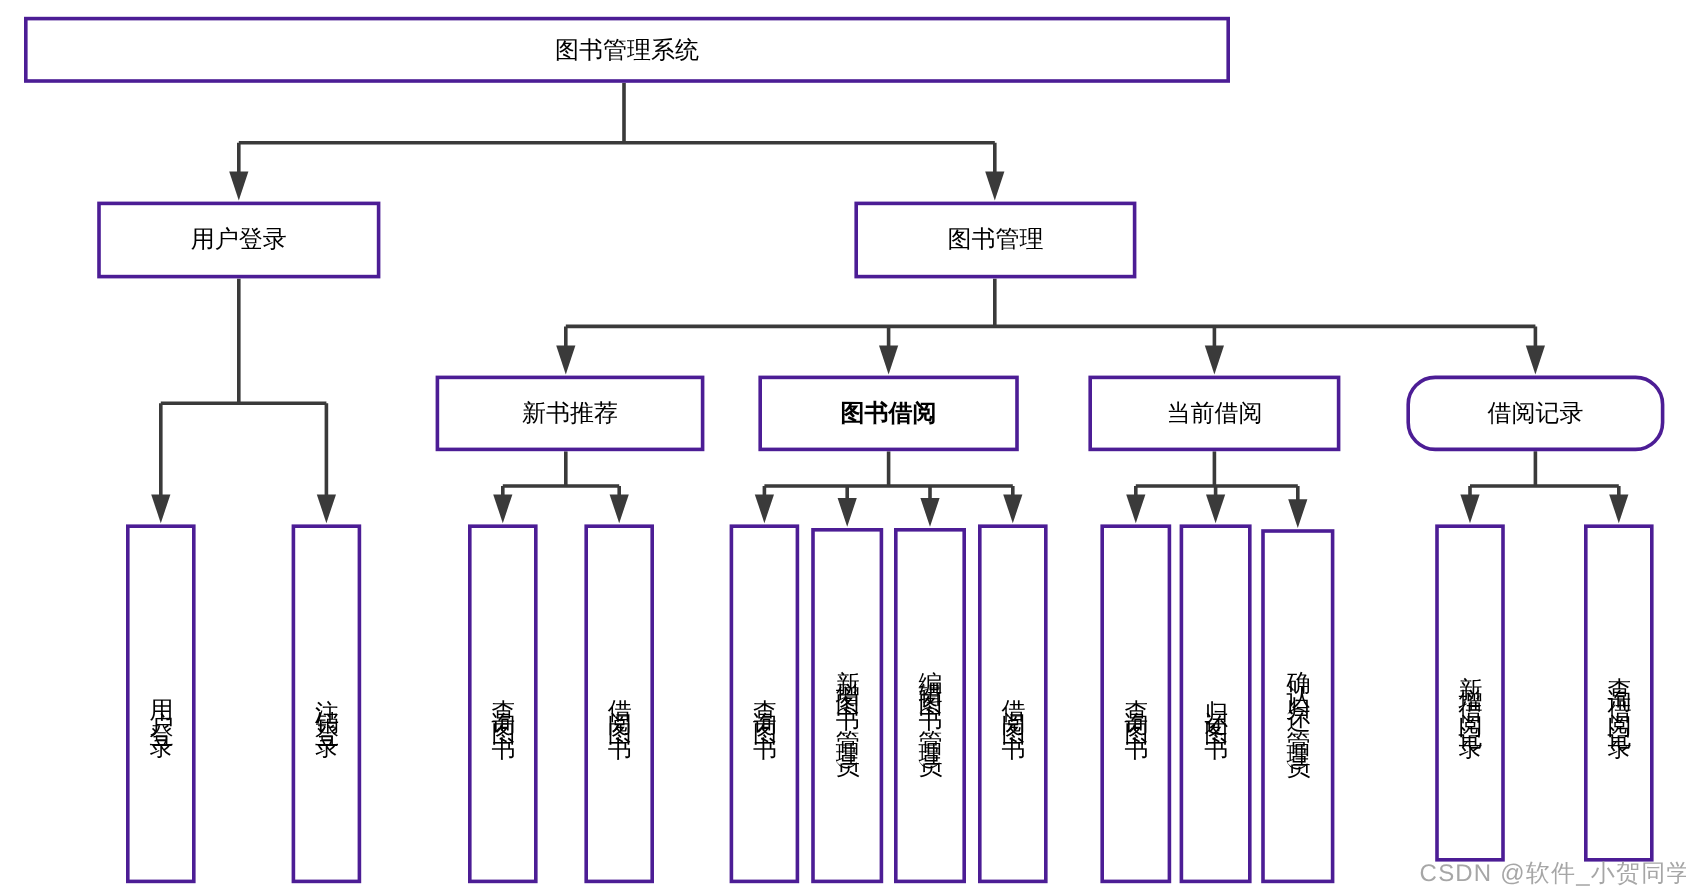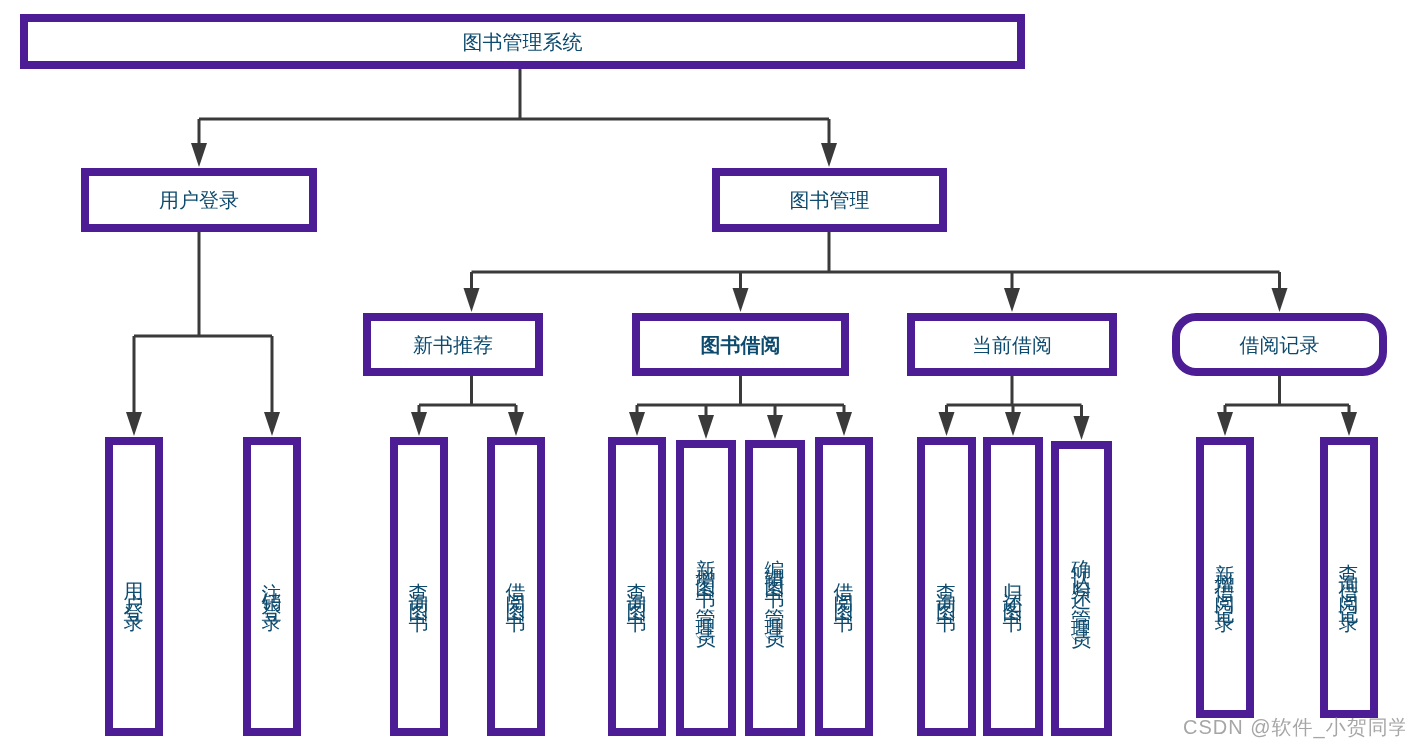--- a/index.html
+++ b/index.html
@@ -5,23 +5,23 @@
   html,body{margin:0;padding:0;}
   body{
     width:1405px;height:747px;position:relative;overflow:hidden;
     background:#ffffff;
     font-family:"Liberation Sans", sans-serif;
   }
   #canvas{position:absolute;left:0;top:0;width:1405px;height:747px;}
   svg.connectors{position:absolute;left:0;top:0;z-index:1;}
   .node{
     position:absolute;box-sizing:border-box;z-index:2;
-    background:#ffffff;border:8px solid #4c1d95;
+    background:#ffffff;border:3px solid #4c1d95;
     display:flex;align-items:center;justify-content:center;
-    color:#0c4a6e;font-size:20px;line-height:1;
+    color:#000000;font-size:20px;line-height:1;
   }
   .node.h span{white-space:nowrap;}
   .node.v span{
     writing-mode:vertical-rl;
     letter-spacing:10px;
     white-space:nowrap;
   }
   .watermark{
     position:absolute;z-index:3;
     font-size:20px;color:rgba(150,150,150,0.85);
@@ -78,21 +78,21 @@
     <span>图书管理系统</span>
   </div>
 
   <div class="node h" style="left:81px;top:168px;width:236px;height:64px;">
     <span>用户登录</span>
   </div>
   <div class="node h" style="left:712px;top:168px;width:235px;height:64px;">
     <span>图书管理</span>
   </div>
 
-  <div class="node h" style="left:363px;top:313px;width:180px;height:63px;text-align:center;">
+  <div class="node h" style="left:363px;top:313px;width:224px;height:63px;text-align:center;">
     <span>新书推荐</span>
   </div>
   <div class="node h" style="left:632px;top:313px;width:217px;height:63px;font-weight:bold;">
     <span>图书借阅</span>
   </div>
   <div class="node h" style="left:907px;top:313px;width:210px;height:63px;">
     <span>当前借阅</span>
   </div>
   <div class="node h" style="left:1172px;top:313px;width:215px;height:63px;border-radius:24px;">
     <span>借阅记录</span>

